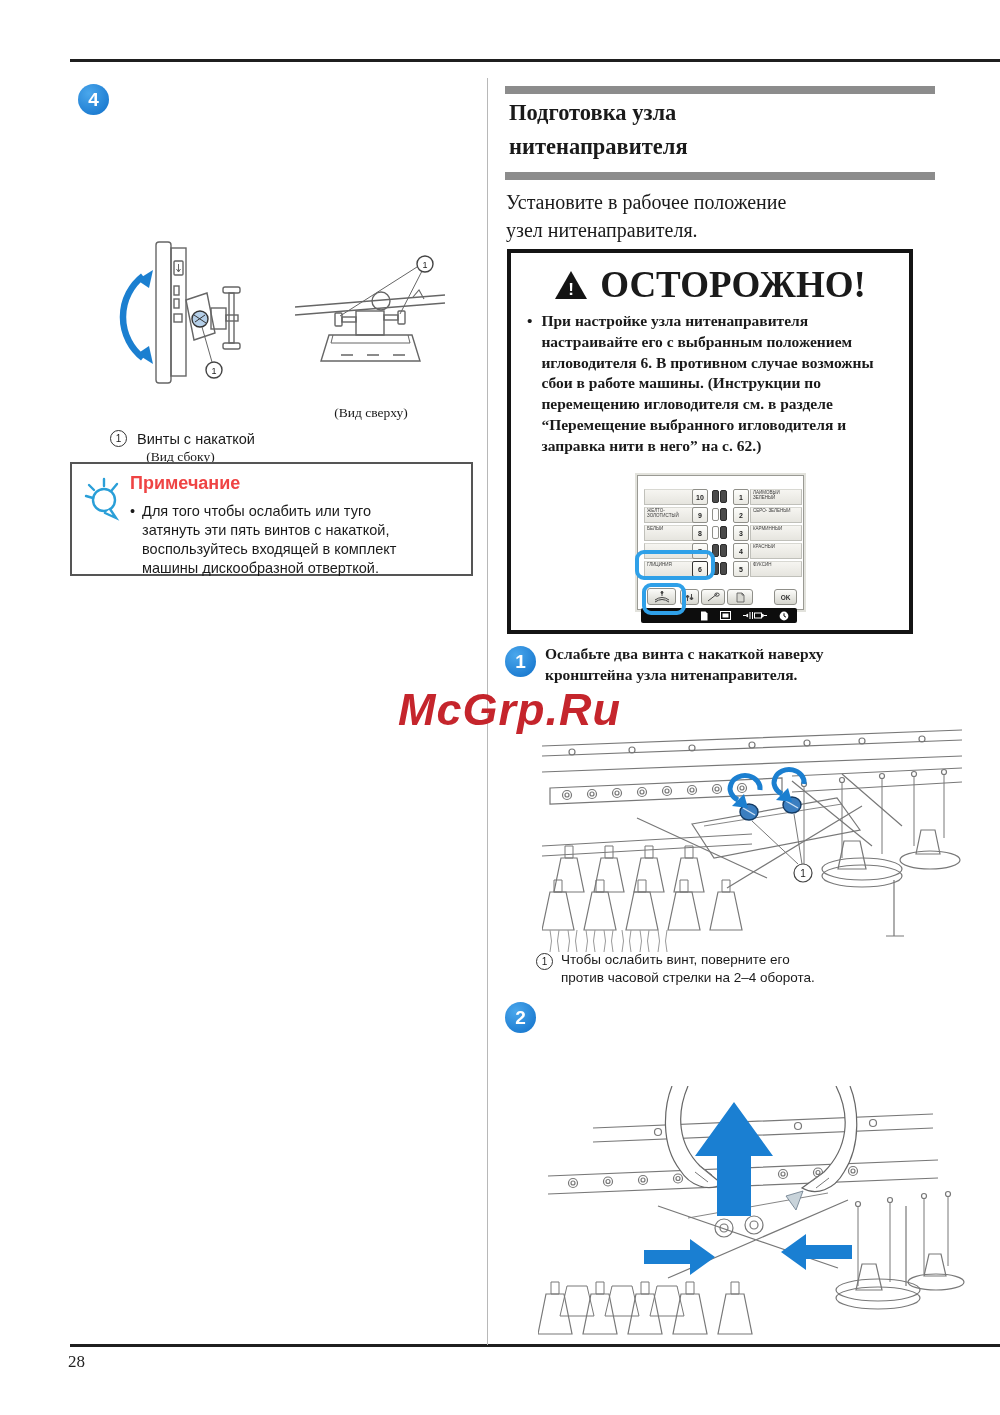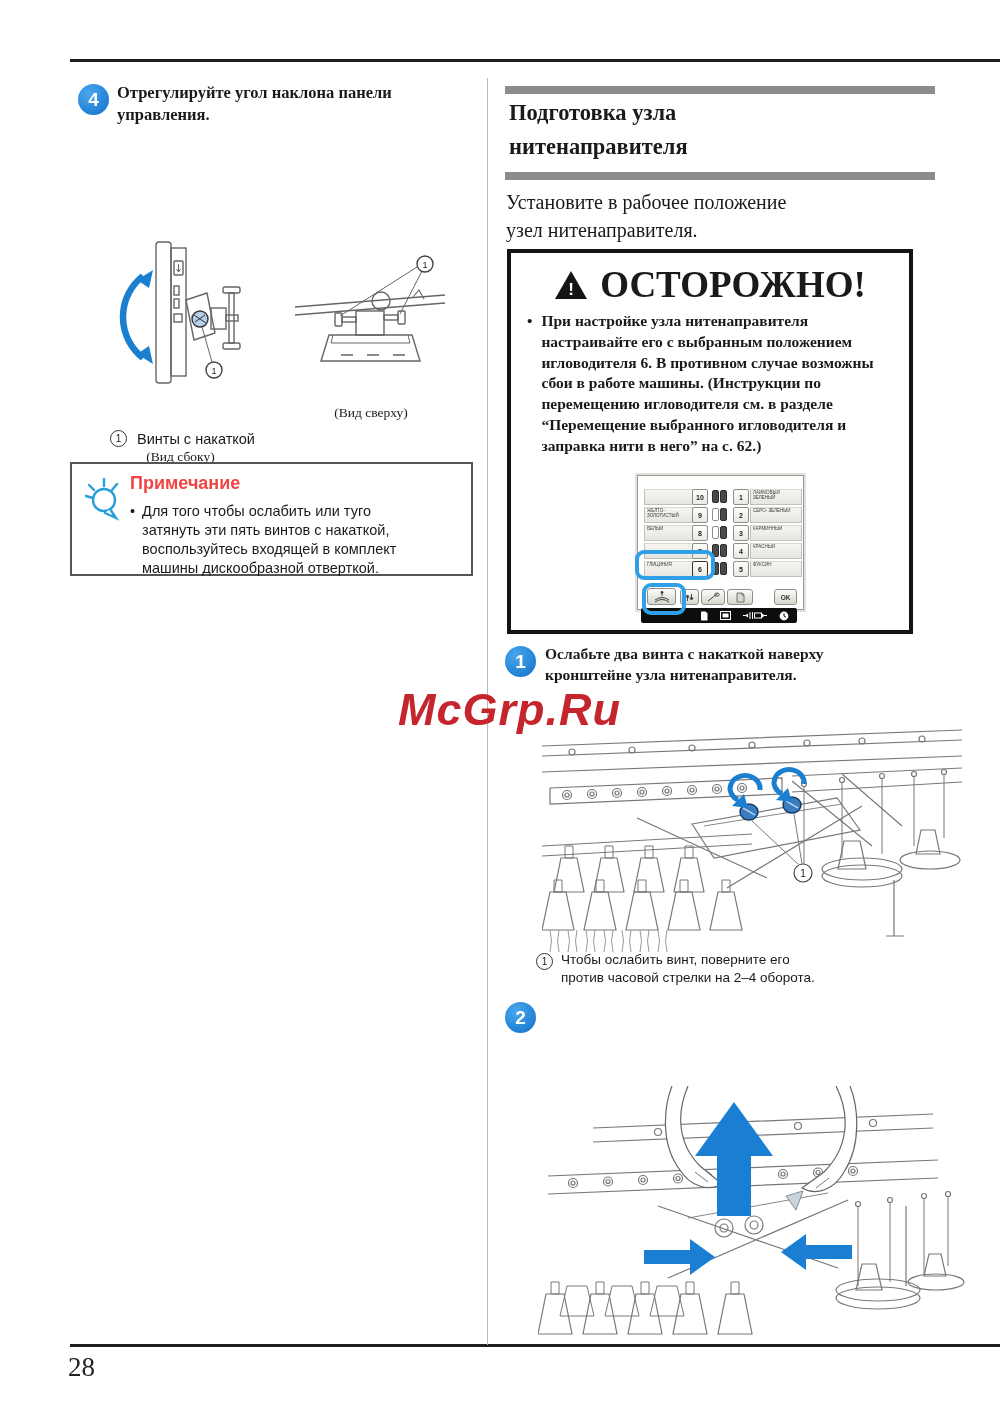--- a/index.html
+++ b/index.html
@@ -34,21 +34,21 @@
   .warn-title-row{display:flex;align-items:center;justify-content:center;gap:12px;margin-top:10px;}
   .warn-title{font-weight:bold;font-size:37px;letter-spacing:0px;}
   .warn-bullet{display:flex;gap:9px;font-weight:bold;font-size:15.5px;line-height:1.34;justify-content:center;}
   .warn-bullet .dot::before{content:"•";}
   .step-txt{font-weight:bold;font-size:15.5px;line-height:1.35;}
   .foot-row{display:flex;gap:8px;align-items:flex-start;
             font-family:"Liberation Sans",sans-serif;font-size:13.5px;line-height:1.35;}
   .foot-row .circnum{margin-top:2px;}
   .watermark{font-family:"Liberation Sans",sans-serif;font-style:italic;font-weight:bold;
              font-size:45px;color:#c5252c;letter-spacing:1px;z-index:6;}
-  .page-num{font-size:27px;color:#222;}
+  .page-num{font-size:17px;color:#222;}
   
   .screen{border:1px solid #9a9a94;background:#fff;box-shadow:0 0 0 2px #e2e2dc;}
   .srow-label{position:absolute;background:linear-gradient(#f6f5f1,#e6e5df);border:0.5px solid #c0c0ba;
               border-top:1px solid #d8d8d2;font-family:"Liberation Sans",sans-serif;
               font-size:4.5px;line-height:1.1;color:#3a3a3a;overflow:hidden;padding:1px 1px 0 2px;
               text-transform:uppercase;}
   .srow-num{position:absolute;background:linear-gradient(#fdfdfb,#e9e8e2);border:1px solid #8f8f89;
             border-radius:2px;font-family:"Liberation Sans",sans-serif;font-weight:bold;font-size:7px;
             display:flex;align-items:center;justify-content:center;color:#222;}
   .spool{position:absolute;width:5px;height:11px;border-radius:2px;}
@@ -65,21 +65,20 @@
 <body>
 
 <div class="page">
 
   <div class="abs rule" style="left:70px;top:59px;width:930px;"></div>
   <div class="abs rule" style="left:70px;top:1344px;width:930px;"></div>
   <div class="abs divider" style="left:487px;top:78px;height:1267px;"></div>
   <div class="abs page-num" style="left:68px;top:1352px;">28</div>
 
   <div class="abs badge" style="left:78px;top:84px;">4</div>
-  <div class="abs step-head" style="left:117px;top:82px;width:310px;">Отрегулируйте угол наклона панели управления.</div>
 
   <svg class="abs" style="left:110px;top:236px;" width="142" height="168" viewBox="0 0 142 168">
     <g fill="none" stroke="#666" stroke-width="1.4">
       <path d="M33,40 A52,52 0 0 0 33,122" stroke="#1b7fd0" stroke-width="6.5"></path>
       <rect x="46" y="6" width="15" height="141" rx="3"></rect>
       <rect x="61" y="12" width="15" height="128"></rect>
       <rect x="64" y="25" width="9" height="14" rx="1"></rect>
       <path d="M68.5,28 v8 m-2,-3 l2,3 l2,-3" stroke-width="1"></path>
       <rect x="64" y="50" width="5" height="9"></rect>
       <rect x="64" y="63" width="5" height="9"></rect>
@@ -251,21 +250,21 @@
         </svg>
         <svg width="10" height="10" viewBox="0 0 10 10">
           <circle cx="5" cy="5" r="4.4" fill="#fff"></circle>
           <path d="M5,5 V2.3 M5,5 L7,6.2" stroke="#0d0d0d" stroke-width="1"></path>
         </svg>
       </div>
     </div>
   </div>
 
   <div class="abs badge" style="left:505px;top:646px;">1</div>
-  <div class="abs step-txt" style="left:545px;top:644px;width:330px;">Ослабьте два винта с накаткой наверху кронштейне узла нитенаправителя.</div>
+  <div class="abs step-txt" style="left:545px;top:644px;width:330px;">Ослабьте два винта с накаткой наверху кронштейна узла нитенаправителя.</div>
 
   <div class="abs watermark" style="left:398px;top:684px;">McGrp.Ru</div>
 
   <svg class="abs" style="left:542px;top:726px;" width="420" height="228" viewBox="0 0 420 228">
     <g fill="none" stroke="#787878" stroke-width="1.2">
       <path d="M0,20 L420,4 M0,30 L420,14 M0,46 L420,30"></path>
       <circle cx="30" cy="26" r="3"></circle>
         <circle cx="90" cy="24" r="3"></circle>
         <circle cx="150" cy="22" r="3"></circle>
       <circle cx="210" cy="19" r="3"></circle>

